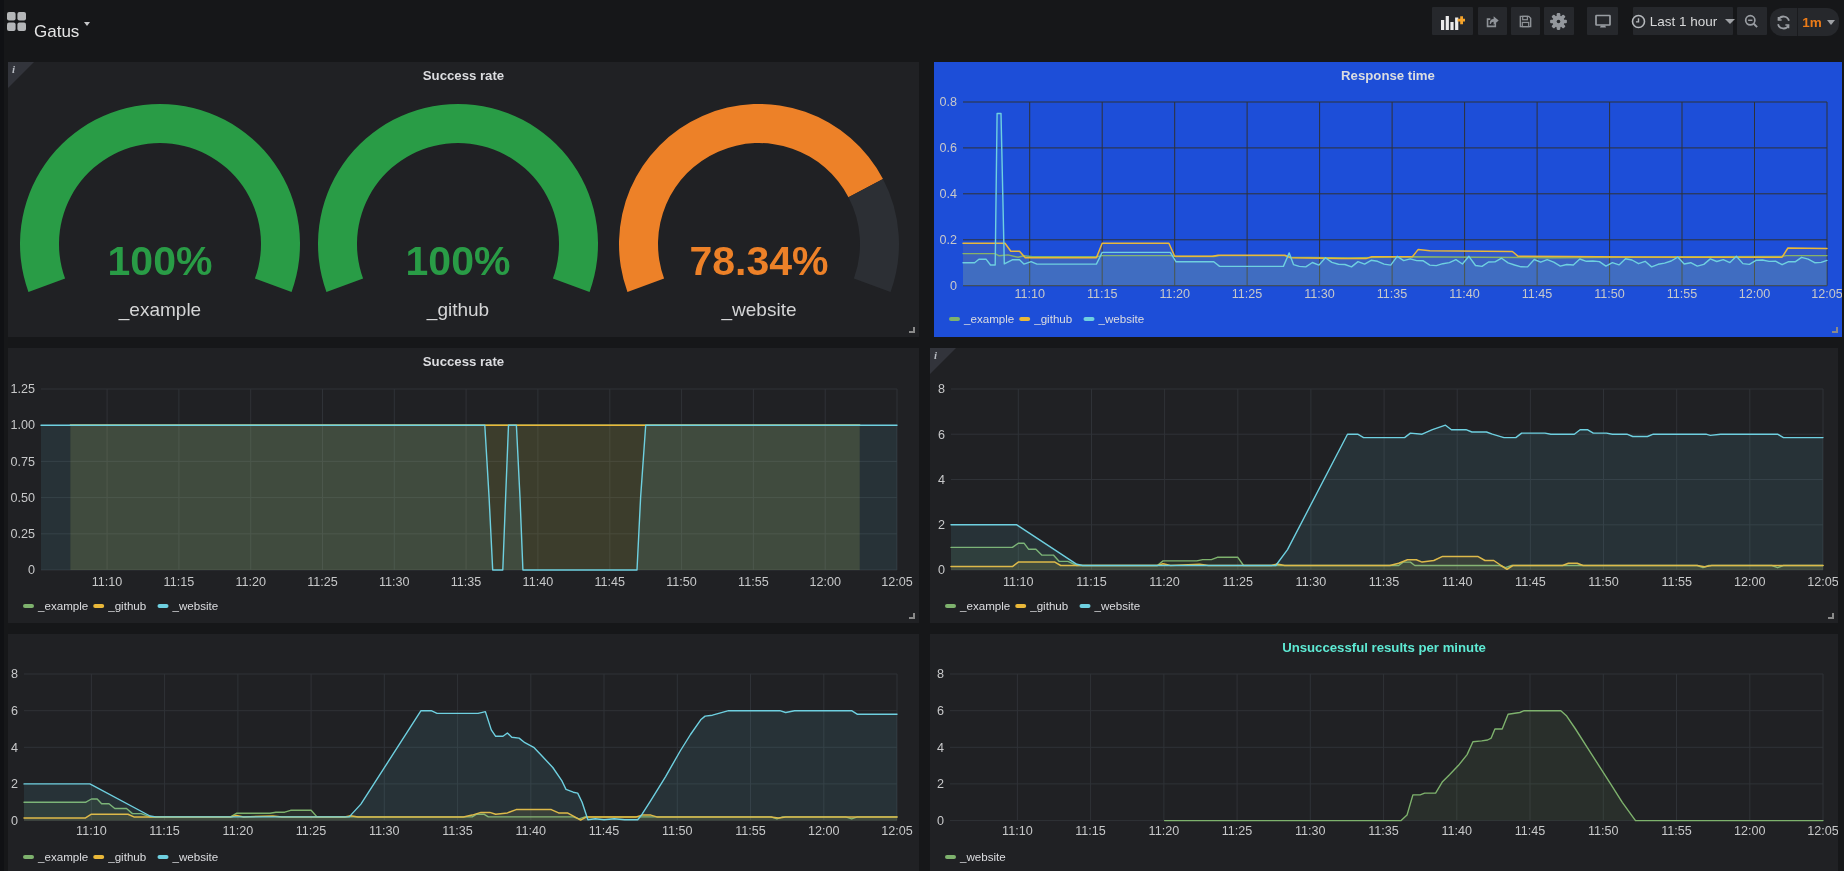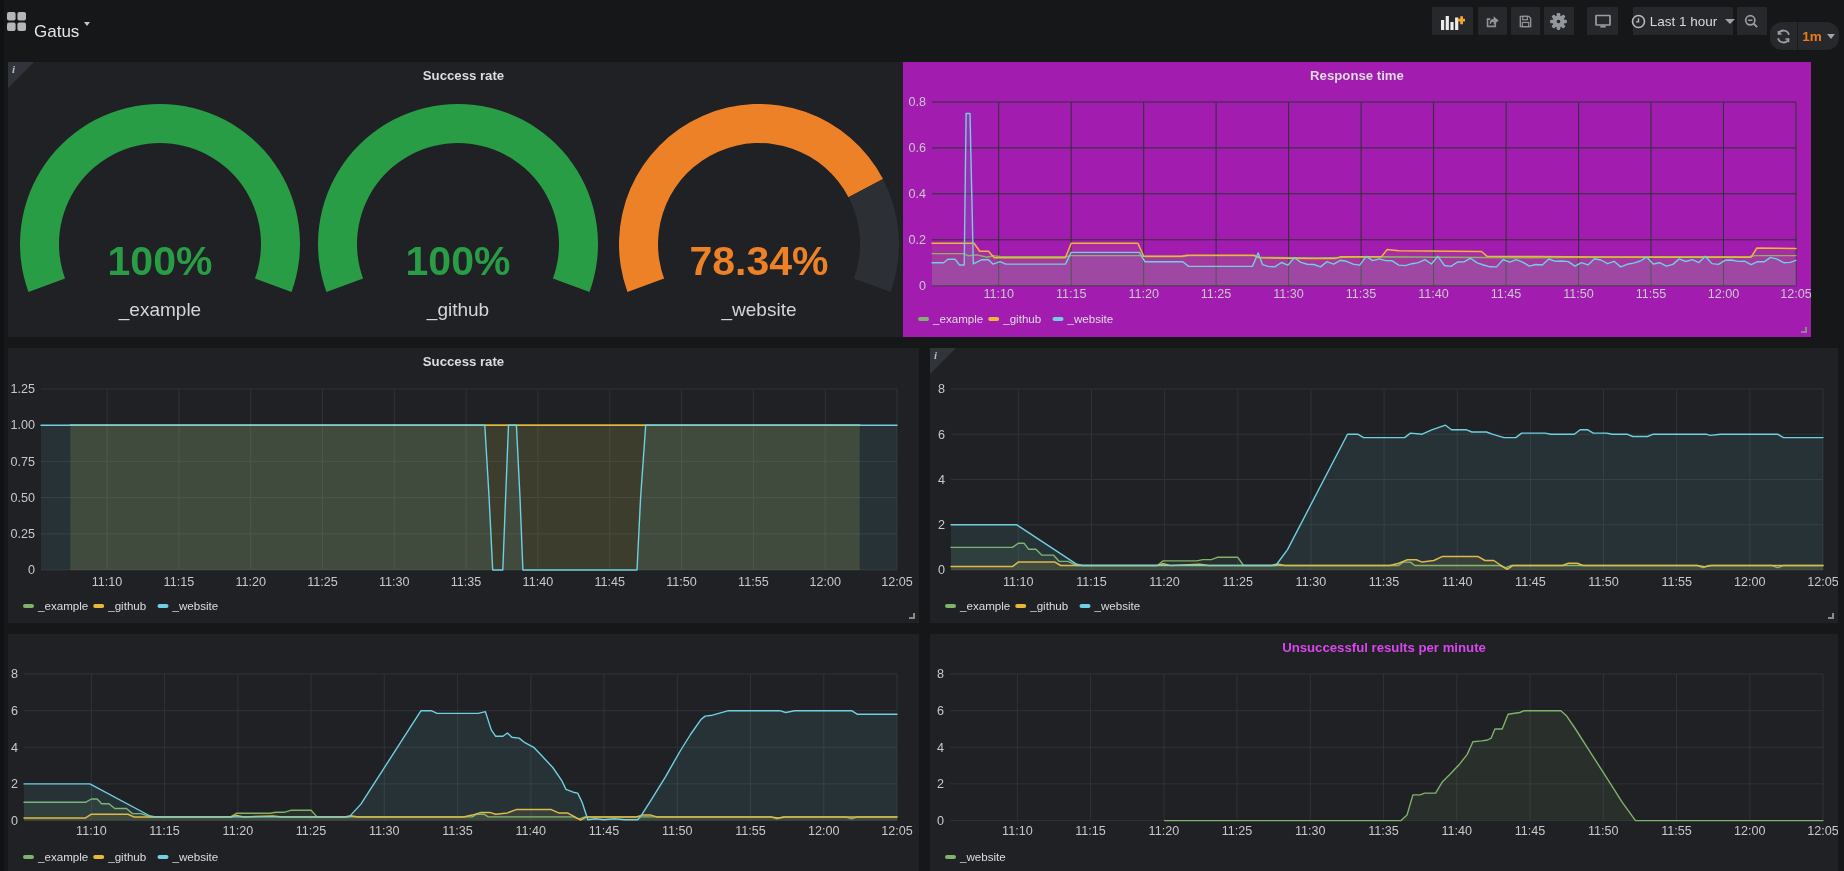--- a/index.html
+++ b/index.html
@@ -78,21 +78,21 @@
   </div>
 <div style="position:absolute;left:1736.5px;top:7px;width:30px;height:28px;background:#26282c;border-radius:1px;">
     <div style="width:100%;height:100%;display:flex;align-items:center;justify-content:center;">
       <svg width="15" height="15" viewBox="0 0 16 16">
         <circle cx="6.7" cy="6.7" r="4.9" fill="none" stroke="#9a9ea3" stroke-width="1.8"></circle>
         <path d="M10.4 10.4 14 14" stroke="#9a9ea3" stroke-width="2"></path>
         <path d="M4.4 6.7h4.6" stroke="#9a9ea3" stroke-width="1.6"></path>
       </svg>
     </div>
   </div>
-<div style="position:absolute;left:1770px;top:22px;width:69px;height:28px;background:#26282c;border-radius:12px;">
+<div style="position:absolute;left:1770px;top:8px;width:69px;height:28px;background:#26282c;border-radius:12px;">
     <div style="position:absolute;left:0;top:0;width:28px;height:28px;display:flex;align-items:center;justify-content:center;border-right:1px solid #1a1b1e;">
       <svg width="15" height="15" viewBox="0 0 16 16">
         <path d="M13.8 6.2A6 6 0 0 0 2.6 5" fill="none" stroke="#9a9ea3" stroke-width="2"></path>
         <path d="M2.6 2v3.4H6" fill="none" stroke="#9a9ea3" stroke-width="1.6"></path>
         <path d="M2.2 9.8A6 6 0 0 0 13.4 11" fill="none" stroke="#9a9ea3" stroke-width="2"></path>
         <path d="M13.4 14v-3.4H10" fill="none" stroke="#9a9ea3" stroke-width="1.6"></path>
       </svg>
     </div>
     <div style="position:absolute;left:28px;top:0;width:41px;height:28px;display:flex;align-items:center;justify-content:center;font:700 13.5px Liberation Sans,sans-serif;color:#eb7b18;">1m<span style="margin-left:5px;width:0;height:0;border-left:4.5px solid transparent;border-right:4.5px solid transparent;border-top:5px solid #9fa2a6;"></span></div>
   </div>
@@ -107,21 +107,21 @@
       <path d="M 318.44 229.88 A 140.00 140.00 0 1 1 581.56 229.88 L 544.91 216.54 A 101.00 101.00 0 1 0 355.09 216.54 Z" fill="#299c46"></path>
       <text x="450.0" y="213.0" text-anchor="middle" font-size="41" font-weight="600" fill="#299c46" font-family="Liberation Sans, sans-serif">100%</text>
       <text x="450.0" y="254.0" text-anchor="middle" font-size="19" fill="#d4d5d6" font-family="Liberation Sans, sans-serif">_github</text>
       <path d="M 619.44 229.88 A 140.00 140.00 0 0 1 875.01 117.03 L 840.46 135.13 A 101.00 101.00 0 0 0 656.09 216.54 Z" fill="#ED8128"></path>
       <path d="M 875.01 117.03 A 140.00 140.00 0 0 1 882.56 229.88 L 845.91 216.54 A 101.00 101.00 0 0 0 840.46 135.13 Z" fill="#2c2f34"></path>
       <text x="751.0" y="213.0" text-anchor="middle" font-size="41" font-weight="600" fill="#ED8128" font-family="Liberation Sans, sans-serif">78.34%</text>
       <text x="751.0" y="254.0" text-anchor="middle" font-size="19" fill="#d4d5d6" font-family="Liberation Sans, sans-serif">_website</text>
     </svg>
     <div style="position:absolute;right:4px;bottom:4px;width:6px;height:6px;border-right:2px solid #8a8a8a;border-bottom:2px solid #8a8a8a;"></div>
   </div>
-<div style="position:absolute;left:903px;top:62px;width:908px;height:275px;background:#a21caf;">
+<div style="position:absolute;left:934px;top:62px;width:908px;height:275px;background:#1d4ed8;">
     <div style="position:absolute;left:0;top:6px;width:100%;text-align:center;font:600 13.2px Liberation Sans,sans-serif;color:#dcdde0;">Response time</div>
     <svg width="908" height="275" viewBox="0 0 908 275" style="position:absolute;left:0;top:0">
       <line x1="29" y1="223.7" x2="893" y2="223.7" stroke="#2f3237" stroke-width="1"></line>
       <line x1="29" y1="177.8" x2="893" y2="177.8" stroke="#2f3237" stroke-width="1"></line>
       <line x1="29" y1="131.8" x2="893" y2="131.8" stroke="#2f3237" stroke-width="1"></line>
       <line x1="29" y1="85.9" x2="893" y2="85.9" stroke="#2f3237" stroke-width="1"></line>
       <line x1="29" y1="40" x2="893" y2="40" stroke="#2f3237" stroke-width="1"></line>
       <line x1="95.7" y1="40" x2="95.7" y2="223.7" stroke="#2f3237" stroke-width="1"></line>
       <line x1="168.2" y1="40" x2="168.2" y2="223.7" stroke="#2f3237" stroke-width="1"></line>
       <line x1="240.7" y1="40" x2="240.7" y2="223.7" stroke="#2f3237" stroke-width="1"></line>
@@ -317,21 +317,21 @@
       <text x="889" y="201" text-anchor="middle" font-size="12.6" fill="#c7c8c9" font-family="Liberation Sans, sans-serif">12:05</text>
       <rect x="15" y="221" width="11" height="4" rx="2" fill="#7EB26D"></rect>
       <text x="30" y="227.2" font-size="11.6" fill="#dcdde0" font-family="Liberation Sans, sans-serif">_example</text>
       <rect x="85.2" y="221" width="11" height="4" rx="2" fill="#EAB839"></rect>
       <text x="100.2" y="227.2" font-size="11.6" fill="#dcdde0" font-family="Liberation Sans, sans-serif">_github</text>
       <rect x="149.5" y="221" width="11" height="4" rx="2" fill="#6ED0E0"></rect>
       <text x="164.5" y="227.2" font-size="11.6" fill="#dcdde0" font-family="Liberation Sans, sans-serif">_website</text>
     </svg>
   </div>
 <div style="position:absolute;left:930px;top:634px;width:908px;height:275px;background:#202124;">
-    <div style="position:absolute;left:0;top:6px;width:100%;text-align:center;font:600 13.2px Liberation Sans,sans-serif;color:#d946ef;">Unsuccessful results per minute</div>
+    <div style="position:absolute;left:0;top:6px;width:100%;text-align:center;font:600 13.2px Liberation Sans,sans-serif;color:#5eead4;">Unsuccessful results per minute</div>
     <svg width="908" height="275" viewBox="0 0 908 275" style="position:absolute;left:0;top:0">
       <line x1="20" y1="186.6" x2="893" y2="186.6" stroke="#2f3237" stroke-width="1"></line>
       <line x1="20" y1="149.9" x2="893" y2="149.9" stroke="#2f3237" stroke-width="1"></line>
       <line x1="20" y1="113.3" x2="893" y2="113.3" stroke="#2f3237" stroke-width="1"></line>
       <line x1="20" y1="76.7" x2="893" y2="76.7" stroke="#2f3237" stroke-width="1"></line>
       <line x1="20" y1="40" x2="893" y2="40" stroke="#2f3237" stroke-width="1"></line>
       <line x1="87.4" y1="40" x2="87.4" y2="186.6" stroke="#2f3237" stroke-width="1"></line>
       <line x1="160.6" y1="40" x2="160.6" y2="186.6" stroke="#2f3237" stroke-width="1"></line>
       <line x1="233.9" y1="40" x2="233.9" y2="186.6" stroke="#2f3237" stroke-width="1"></line>
       <line x1="307.1" y1="40" x2="307.1" y2="186.6" stroke="#2f3237" stroke-width="1"></line>

